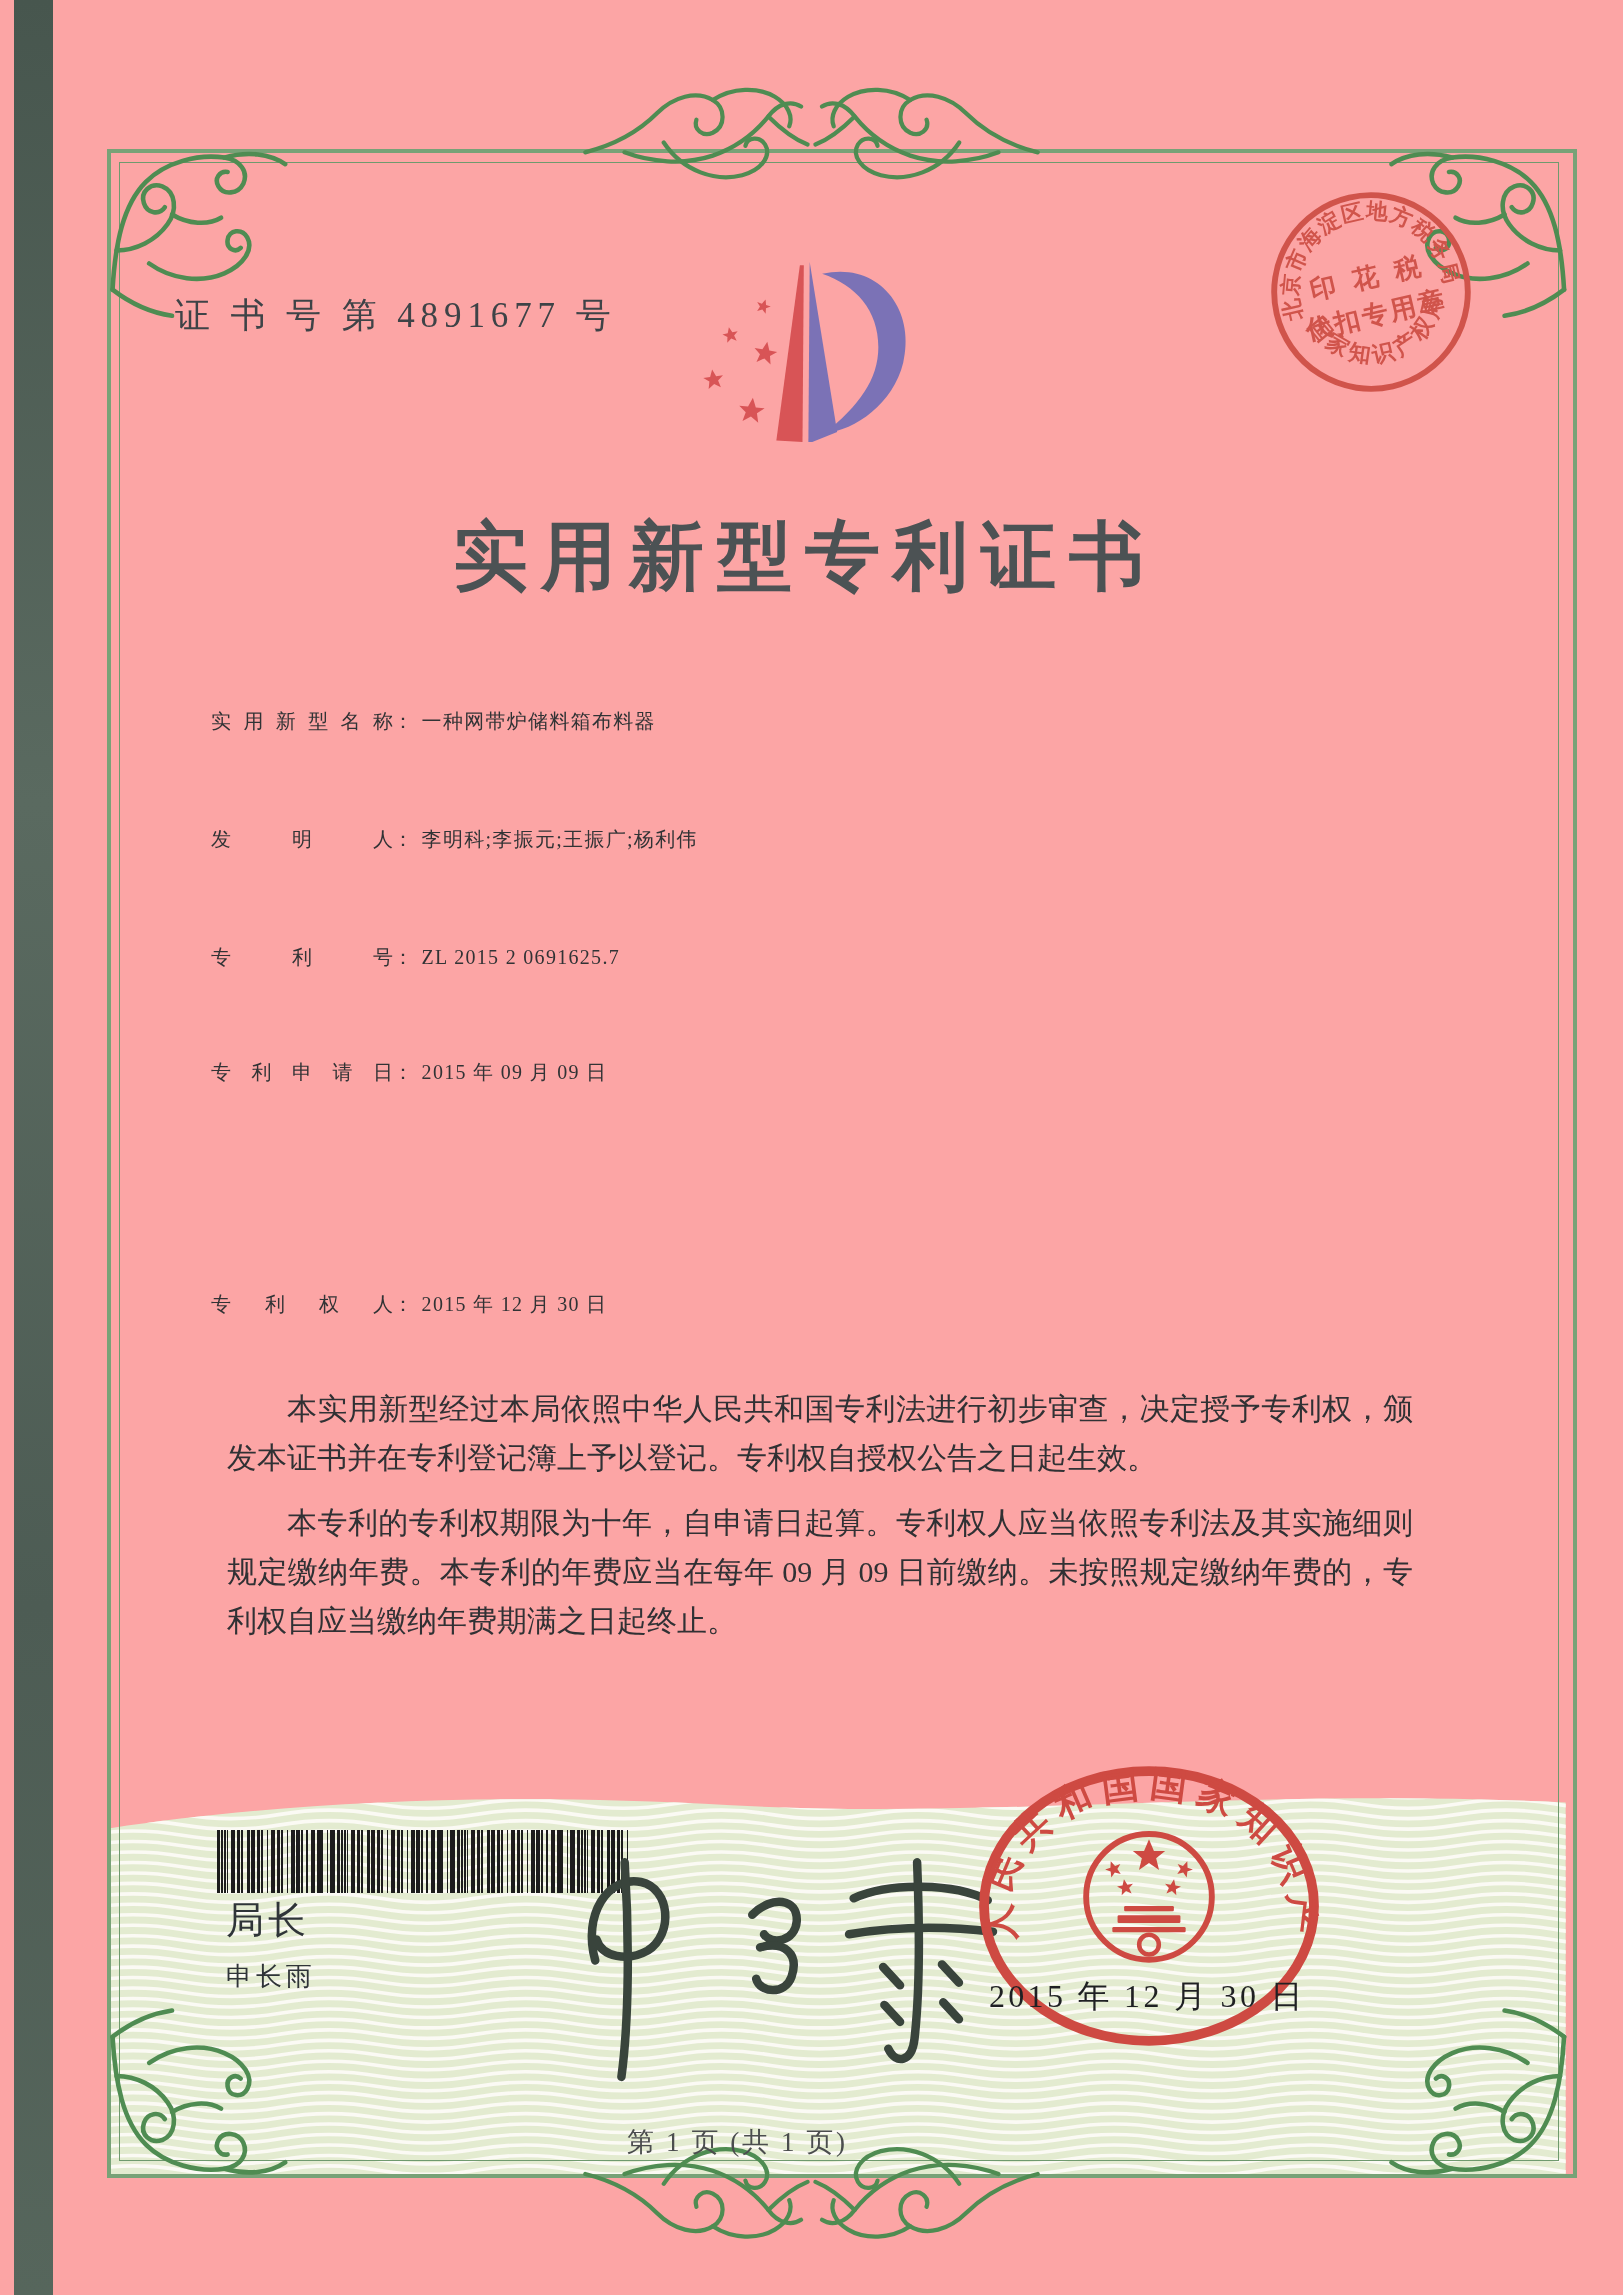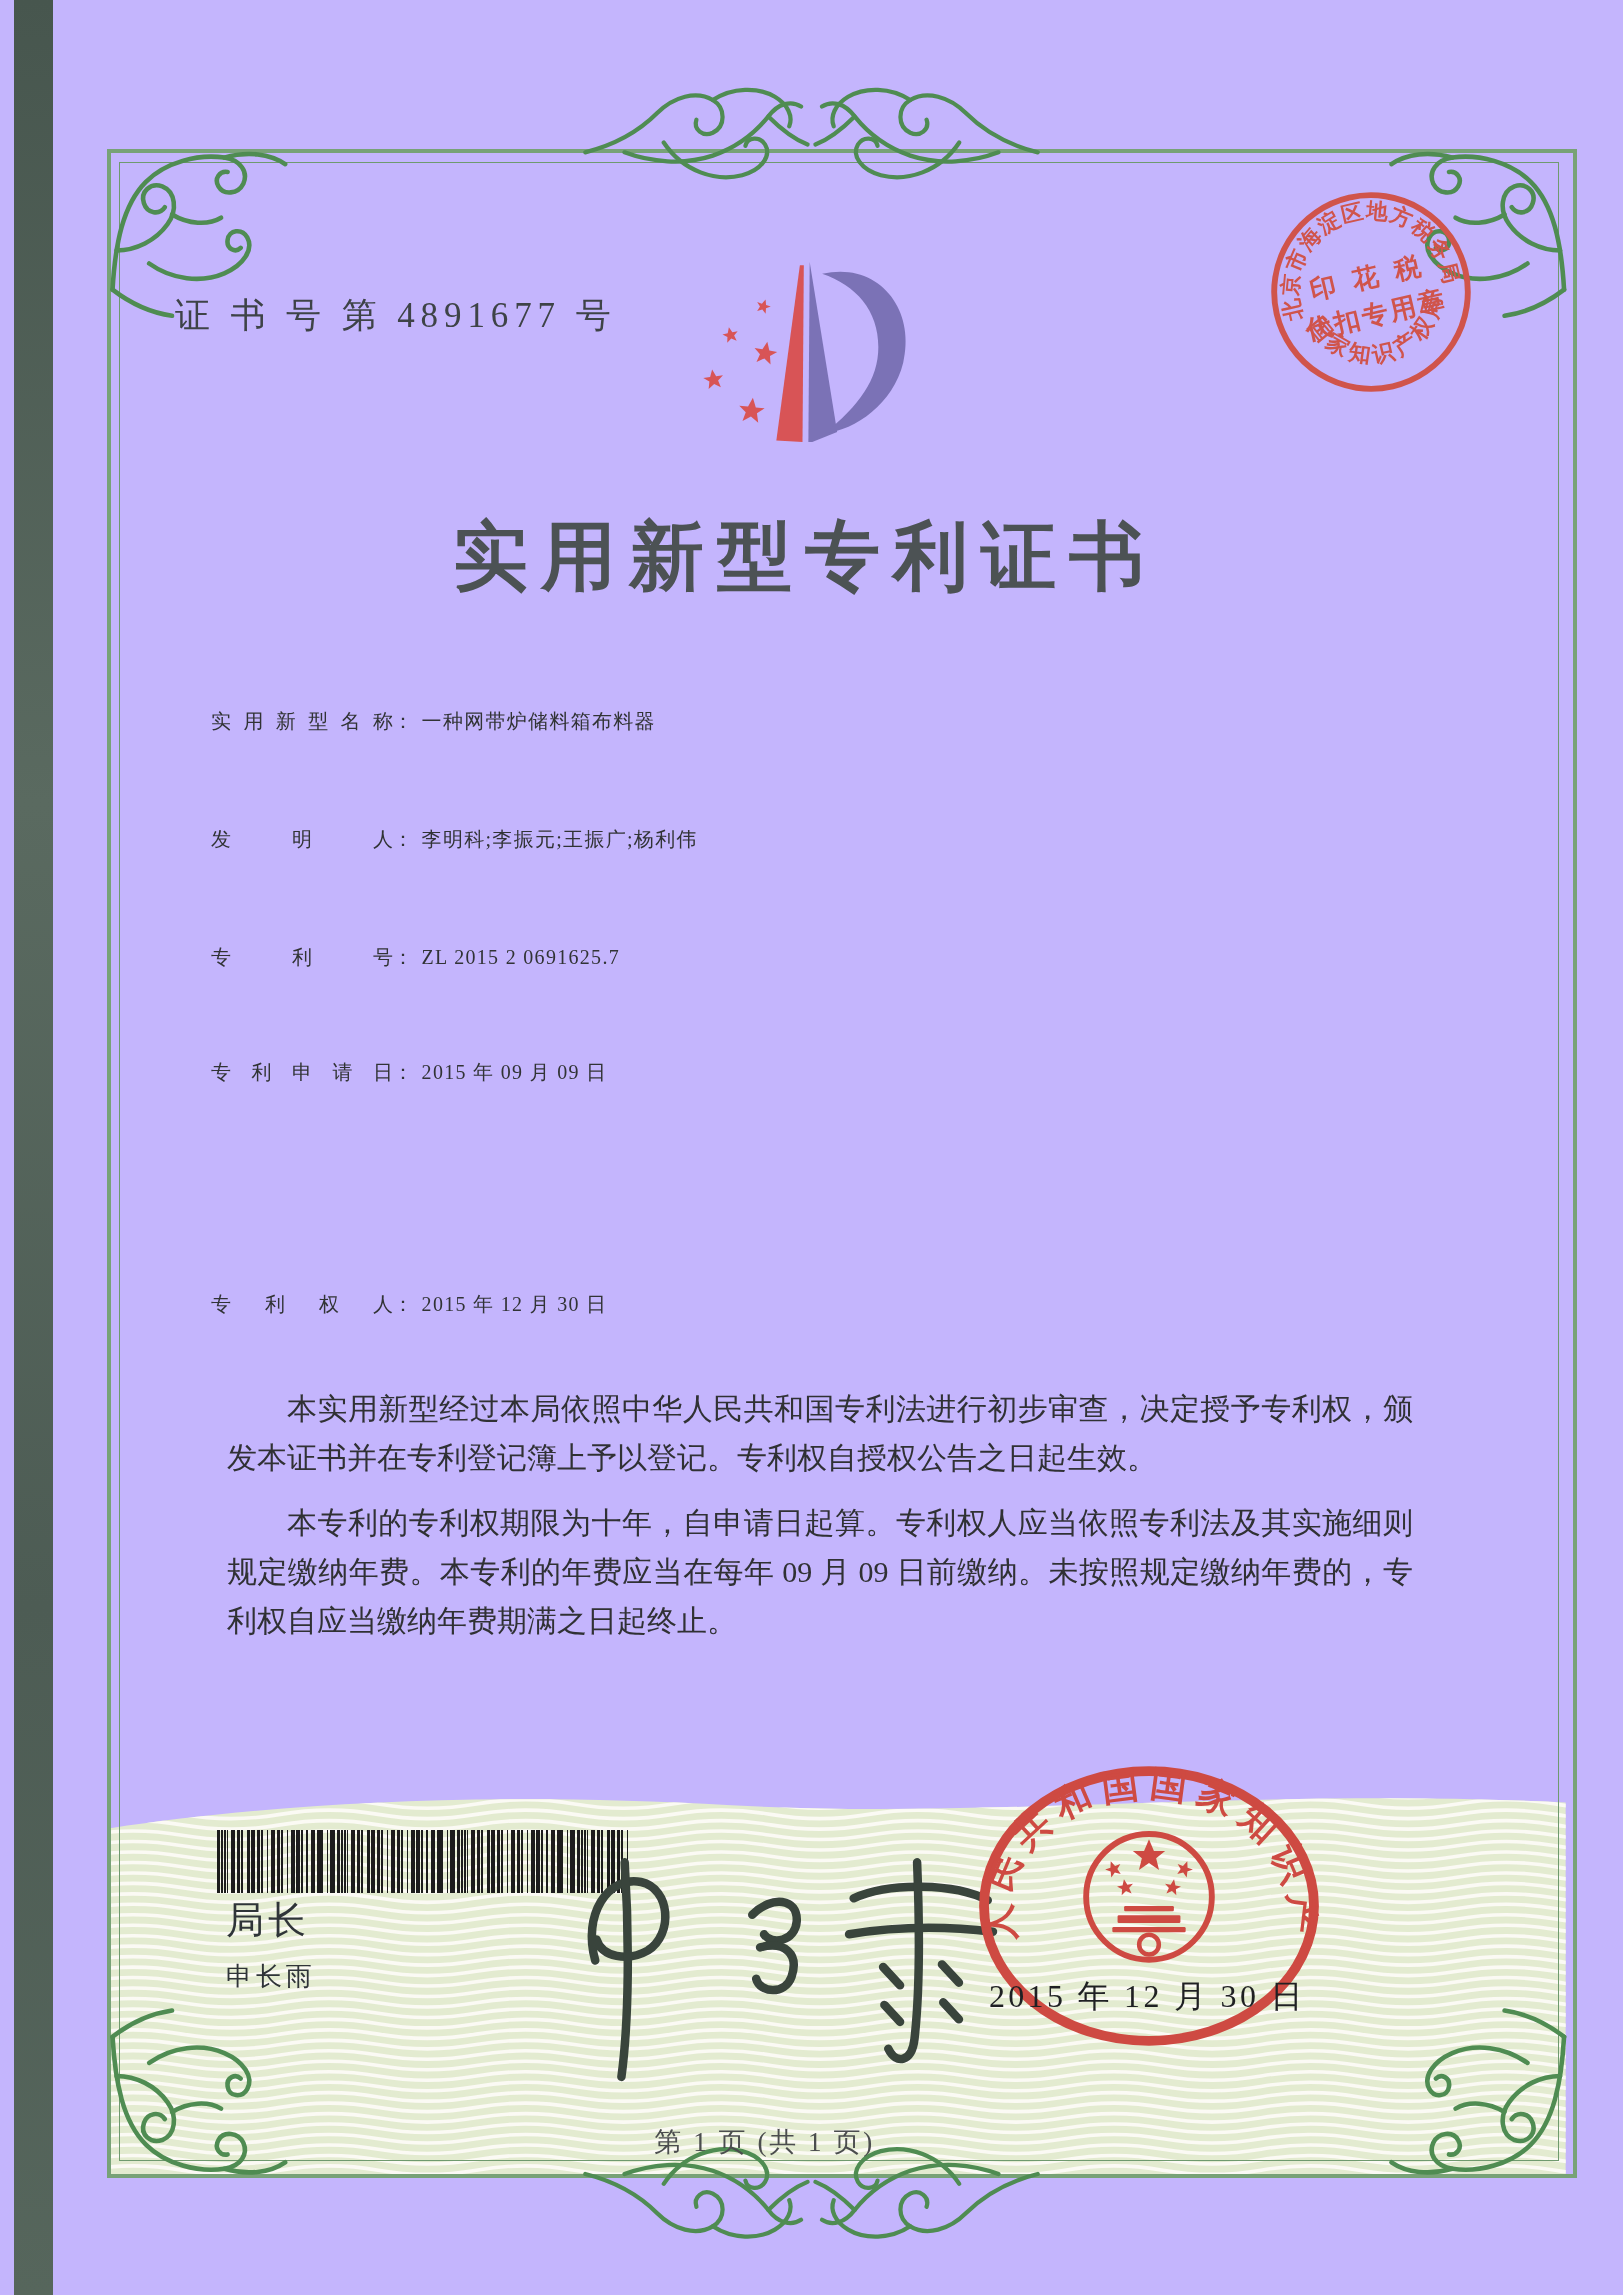--- a/index.html
+++ b/index.html
@@ -1,17 +1,17 @@
 <!DOCTYPE html>
 <html style="font-size:10.5px"><head>
 <meta charset="utf-8">
 <style>
   html,body{margin:0;padding:0;}
   body{width:1623px;height:2295px;background:#f2f1ec;font-family:"Liberation Serif","DejaVu Serif",serif;}
-  .page{position:absolute;left:0;top:0;width:1623px;height:2295px;background:#c4b5fd;overflow:hidden;}
+  .page{position:absolute;left:0;top:0;width:1623px;height:2295px;background:#fca5a5;overflow:hidden;}
   .spine{position:absolute;left:14.4px;top:0;width:39px;height:2295px;
          background:linear-gradient(180deg,#47564e 0%,#5a6a60 35%,#4d5c54 70%,#56665c 100%);}
   .frame-outer{position:absolute;left:107px;top:149px;width:1462px;height:2021px;border:4.6px solid #78a277;}
   .frame-inner{position:absolute;left:119px;top:162px;width:1438px;height:1997px;border:1.3px solid #6f9a6e;}
   .decor-svg{position:absolute;left:0;top:0;width:1623px;height:2295px;pointer-events:none;}
   .band-svg{position:absolute;left:110px;top:1766px;width:1456px;height:412px;}
   .certno{position:absolute;left:175px;top:292px;font-size:35px;letter-spacing:5.9px;color:#3e4347;}
   .logo-svg{position:absolute;left:703px;top:249px;width:216px;height:204px;}
   .title{position:absolute;left:0;top:507px;width:1623px;text-align:center;
          font-size:75px;font-weight:bold;letter-spacing:13px;color:#4c5254;transform:translateX(-6.5px);}
@@ -24,21 +24,21 @@
   .bodytext p{margin:16px;text-indent:60px;}
   .barcode{position:absolute;left:217px;top:1830px;width:411px;height:63px;background-color:transparent;
     background-image:
       repeating-linear-gradient(90deg,#1c1c1c 0 2.6px,rgba(0,0,0,0) 2.6px 3.9px,#1c1c1c 3.9px 5.9px,rgba(0,0,0,0) 5.9px 9.8px,#1c1c1c 9.8px 11px,rgba(0,0,0,0) 11px 14.4px,#1c1c1c 14.4px 18.3px,rgba(0,0,0,0) 18.3px 20px),
       repeating-linear-gradient(90deg,rgba(0,0,0,0) 0 7.2px,#1c1c1c 7.2px 9.2px,rgba(0,0,0,0) 9.2px 17px,#1c1c1c 17px 17.7px,rgba(0,0,0,0) 17.7px 24px);}
   .officer-title{position:absolute;left:226px;top:1895px;font-size:38px;color:#2f3438;letter-spacing:3.9px;}
   .officer-name{position:absolute;left:226px;top:1959px;font-size:26px;color:#2f3438;letter-spacing:3.9px;font-family:Liberation Mono, monospace;}
   .sig-svg{position:absolute;left:556px;top:1836px;width:471px;height:262px;}
   .seal-svg{position:absolute;left:967px;top:1758px;width:364px;height:296px;}
   .issue-date{position:absolute;left:989px;top:1975px;font-size:32px;letter-spacing:3.3px;color:#1f2023;}
-  .footer{position:absolute;left:627px;top:2124px;width:275px;text-align:center;font-size:27px;color:#4b4d4e;letter-spacing:2.6px;font-family:Liberation Serif, serif;}
+  .footer{position:absolute;left:627px;top:2124px;width:275px;font-size:27px;color:#4b4d4e;letter-spacing:2.6px;font-family:Liberation Serif, serif;}
   .stamp-svg{position:absolute;left:1267px;top:188px;width:208px;height:208px;}
 </style>
 </head>
 <body>
 
 <div class="page">
 
   <svg class="band-svg" viewBox="0 0 2226 630">
     <defs>
       <clipPath id="bandclip">

